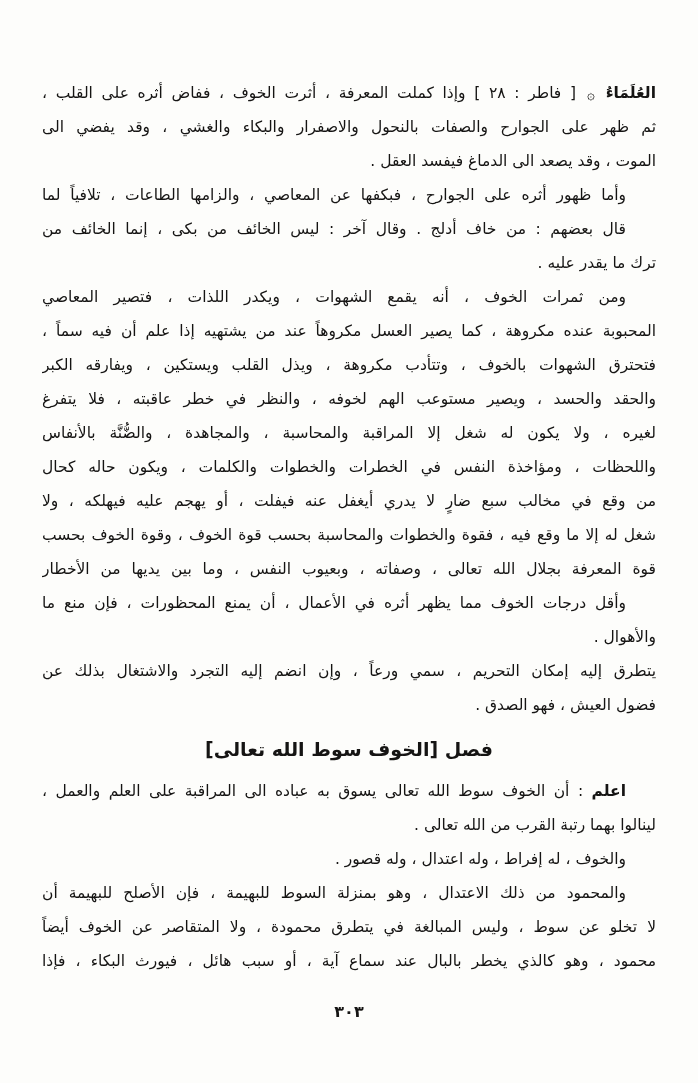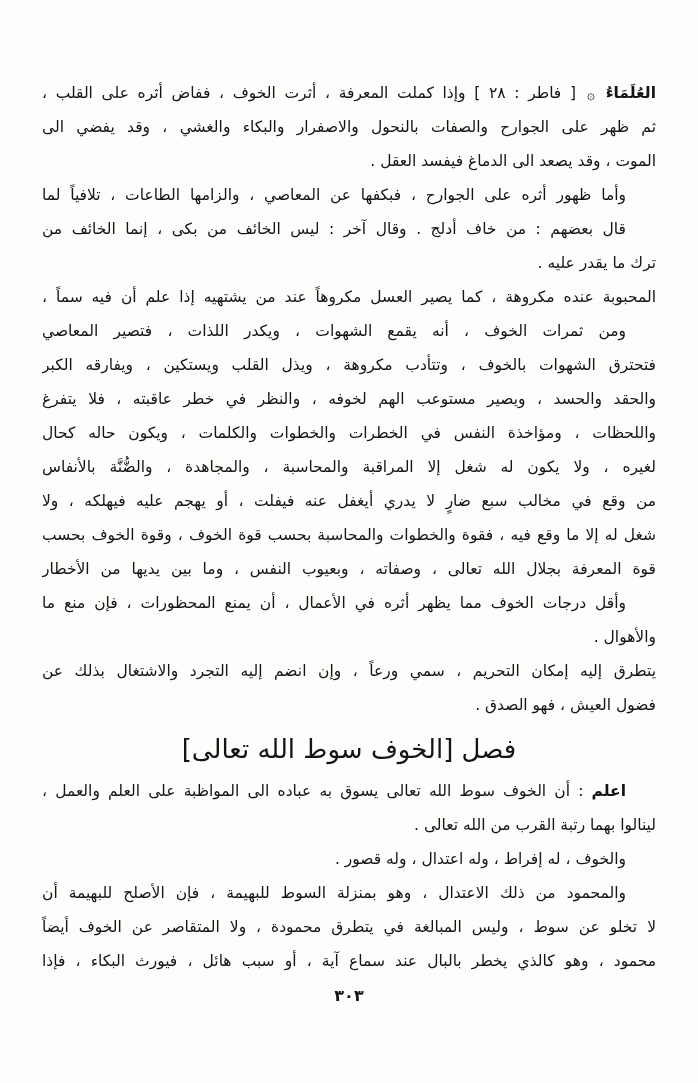--- a/index.html
+++ b/index.html
@@ -31,71 +31,71 @@
   .ln.ind { padding-right: 30px; }
   .b { font-weight: bold; }
   .ornament {
     font-size: 14px;
     padding: 0 2px;
     position: relative;
     top: 1px;
   }
   .heading {
     text-align: center;
-    font-weight: normal;
-    font-size: 26px;
+    font-weight: bold;
+    font-size: 19px;
     line-height: 26px;
     height: 26px;
     margin: 14px 0 12px 0;
     letter-spacing: 0.5px;
   }
   .pagenum {
     text-align: center;
     font-size: 16px;
     font-weight: bold;
-    margin-top: 8px;
+    margin-top: 24px;
     letter-spacing: 3px;
   }
 </style>
 </head>
 <body>
 
 <div class="page">
   <div class="textblock">
 
     <div class="ln">
       <span class="b">العُلَمَاءُ</span>
       <span class="ornament">۞</span>
       <span>[ فاطر : ٢٨ ]</span>
       <span>وإذا كملت المعرفة ، أثرت الخوف ، ففاض أثره على القلب ،</span>
     </div>
     <div class="ln">ثم ظهر على الجوارح والصفات بالنحول والاصفرار والبكاء والغشي ، وقد يفضي الى</div>
     <div class="ln end">الموت ، وقد يصعد الى الدماغ فيفسد العقل .</div>
     <div class="ln ind">وأما ظهور أثره على الجوارح ، فبكفها عن المعاصي ، والزامها الطاعات ، تلافياً لما</div>
     <div class="ln ind">قال بعضهم : من خاف أدلج . وقال آخر : ليس الخائف من بكى ، إنما الخائف من</div>
     <div class="ln end">ترك ما يقدر عليه .</div>
+    <div class="ln ind">ومن ثمرات الخوف ، أنه يقمع الشهوات ، ويكدر اللذات ، فتصير المعاصي</div>
     <div class="ln">المحبوبة عنده مكروهة ، كما يصير العسل مكروهاً عند من يشتهيه إذا علم أن فيه سماً ،</div>
-    <div class="ln ind">ومن ثمرات الخوف ، أنه يقمع الشهوات ، ويكدر اللذات ، فتصير المعاصي</div>
     <div class="ln">فتحترق الشهوات بالخوف ، وتتأدب مكروهة ، ويذل القلب ويستكين ، ويفارقه الكبر</div>
     <div class="ln">والحقد والحسد ، ويصير مستوعب الهم لخوفه ، والنظر في خطر عاقبته ، فلا يتفرغ</div>
+    <div class="ln">لغيره ، ولا يكون له شغل إلا المراقبة والمحاسبة ، والمجاهدة ، والضُّنَّة بالأنفاس</div>
     <div class="ln">واللحظات ، ومؤاخذة النفس في الخطرات والخطوات والكلمات ، ويكون حاله كحال</div>
-    <div class="ln">لغيره ، ولا يكون له شغل إلا المراقبة والمحاسبة ، والمجاهدة ، والضُّنَّة بالأنفاس</div>
     <div class="ln">من وقع في مخالب سبع ضارٍ لا يدري أيغفل عنه فيفلت ، أو يهجم عليه فيهلكه ، ولا</div>
     <div class="ln">شغل له إلا ما وقع فيه ، فقوة والخطوات والمحاسبة بحسب قوة الخوف ، وقوة الخوف بحسب</div>
     <div class="ln">قوة المعرفة بجلال الله تعالى ، وصفاته ، وبعيوب النفس ، وما بين يديها من الأخطار</div>
     <div class="ln ind">وأقل درجات الخوف مما يظهر أثره في الأعمال ، أن يمنع المحظورات ، فإن منع ما</div>
     <div class="ln end">والأهوال .</div>
     <div class="ln">يتطرق إليه إمكان التحريم ، سمي ورعاً ، وإن انضم إليه التجرد والاشتغال بذلك عن</div>
     <div class="ln end">فضول العيش ، فهو الصدق .</div>
 
     <div class="heading">فصل [الخوف سوط الله تعالى]</div>
 
     <div class="ln ind">
       <span class="b">اعلم</span>
-      <span>: أن الخوف سوط الله تعالى يسوق به عباده الى المواظبة على العلم والعمل ،</span>
+      <span>: أن الخوف سوط الله تعالى يسوق به عباده الى المراقبة على العلم والعمل ،</span>
     </div>
     <div class="ln end">لينالوا بهما رتبة القرب من الله تعالى .</div>
     <div class="ln ind end">والخوف ، له إفراط ، وله اعتدال ، وله قصور .</div>
     <div class="ln ind">والمحمود من ذلك الاعتدال ، وهو بمنزلة السوط للبهيمة ، فإن الأصلح للبهيمة أن</div>
     <div class="ln">لا تخلو عن سوط ، وليس المبالغة في يتطرق محمودة ، ولا المتقاصر عن الخوف أيضاً</div>
     <div class="ln">محمود ، وهو كالذي يخطر بالبال عند سماع آية ، أو سبب هائل ، فيورث البكاء ، فإذا</div>
 
   </div>
 
   <div class="pagenum">٣٠٣</div>

